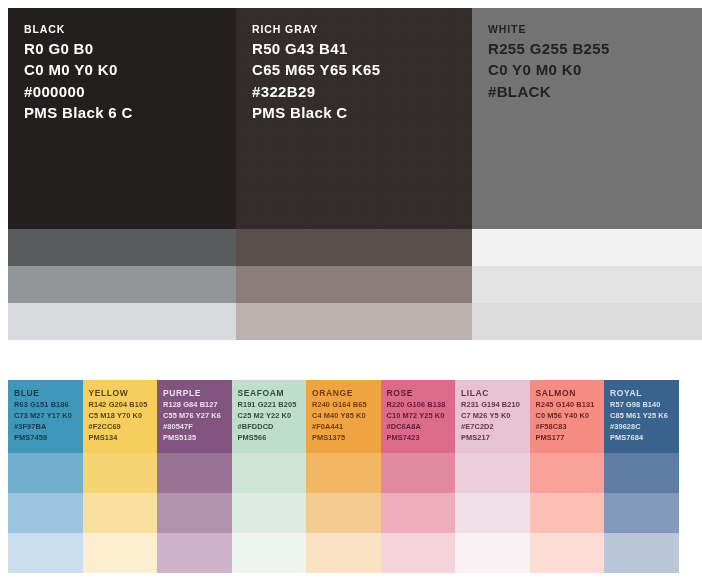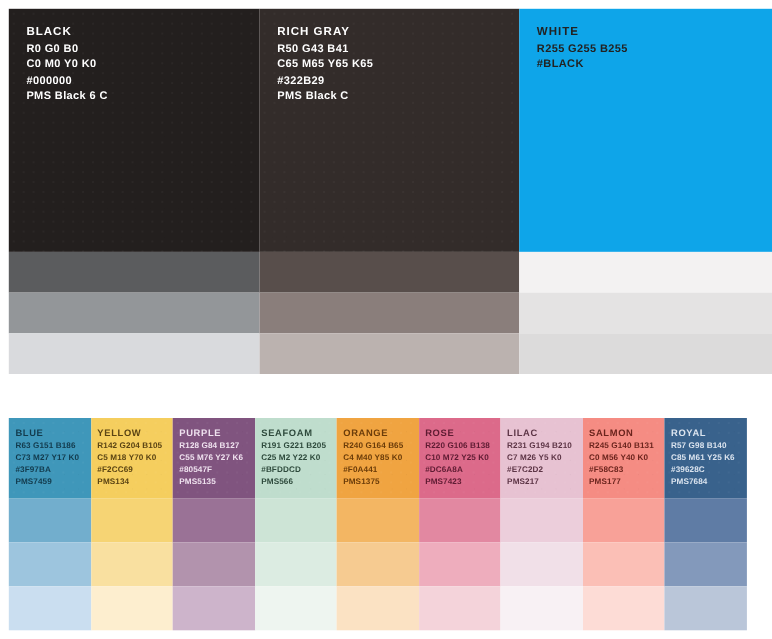--- a/index.html
+++ b/index.html
@@ -19,21 +19,21 @@
   
   .sw-label {
     font-size: 10.5px;
     font-weight: bold;
     letter-spacing: 0.9px;
     line-height: 1.35;
     margin: 0 0 2px 0;
     white-space: nowrap;
   }
   .sw-line {
-    font-size: 10px;
+    font-size: 15px;
     font-weight: bold;
     letter-spacing: 0.35px;
     line-height: 1.42;
     white-space: nowrap;
     margin: 0;
   }
 
   
   #neutrals {
     position: absolute;
@@ -149,23 +149,24 @@
       <p class="sw-line">PMS Black C</p>
     </div>
     <div class="neutral-tints">
       <div class="tint" style="background: rgb(88, 78, 75);"></div>
       <div class="tint" style="background: rgb(138, 126, 123);"></div>
       <div class="tint" style="background: rgb(187, 178, 175);"></div>
     </div>
   </div>
 
   <div class="neutral-col" id="col-white">
-    <div class="neutral-main" style="background: #0ea5e9; color: rgb(34, 34, 34);">
+    <div class="neutral-main" style="background: #737373; color: rgb(34, 34, 34);">
       <p class="sw-label">WHITE</p>
       <p class="sw-line">R255  G255  B255</p>
+      <p class="sw-line">C0  Y0  M0  K0</p>
       <p class="sw-line">#BLACK</p>
       <p class="sw-line"></p>
     </div>
     <div class="neutral-tints">
       <div class="tint" style="background: rgb(243, 242, 242);"></div>
       <div class="tint" style="background: rgb(228, 227, 227);"></div>
       <div class="tint" style="background: rgb(220, 219, 219);"></div>
     </div>
   </div>
 </div>

